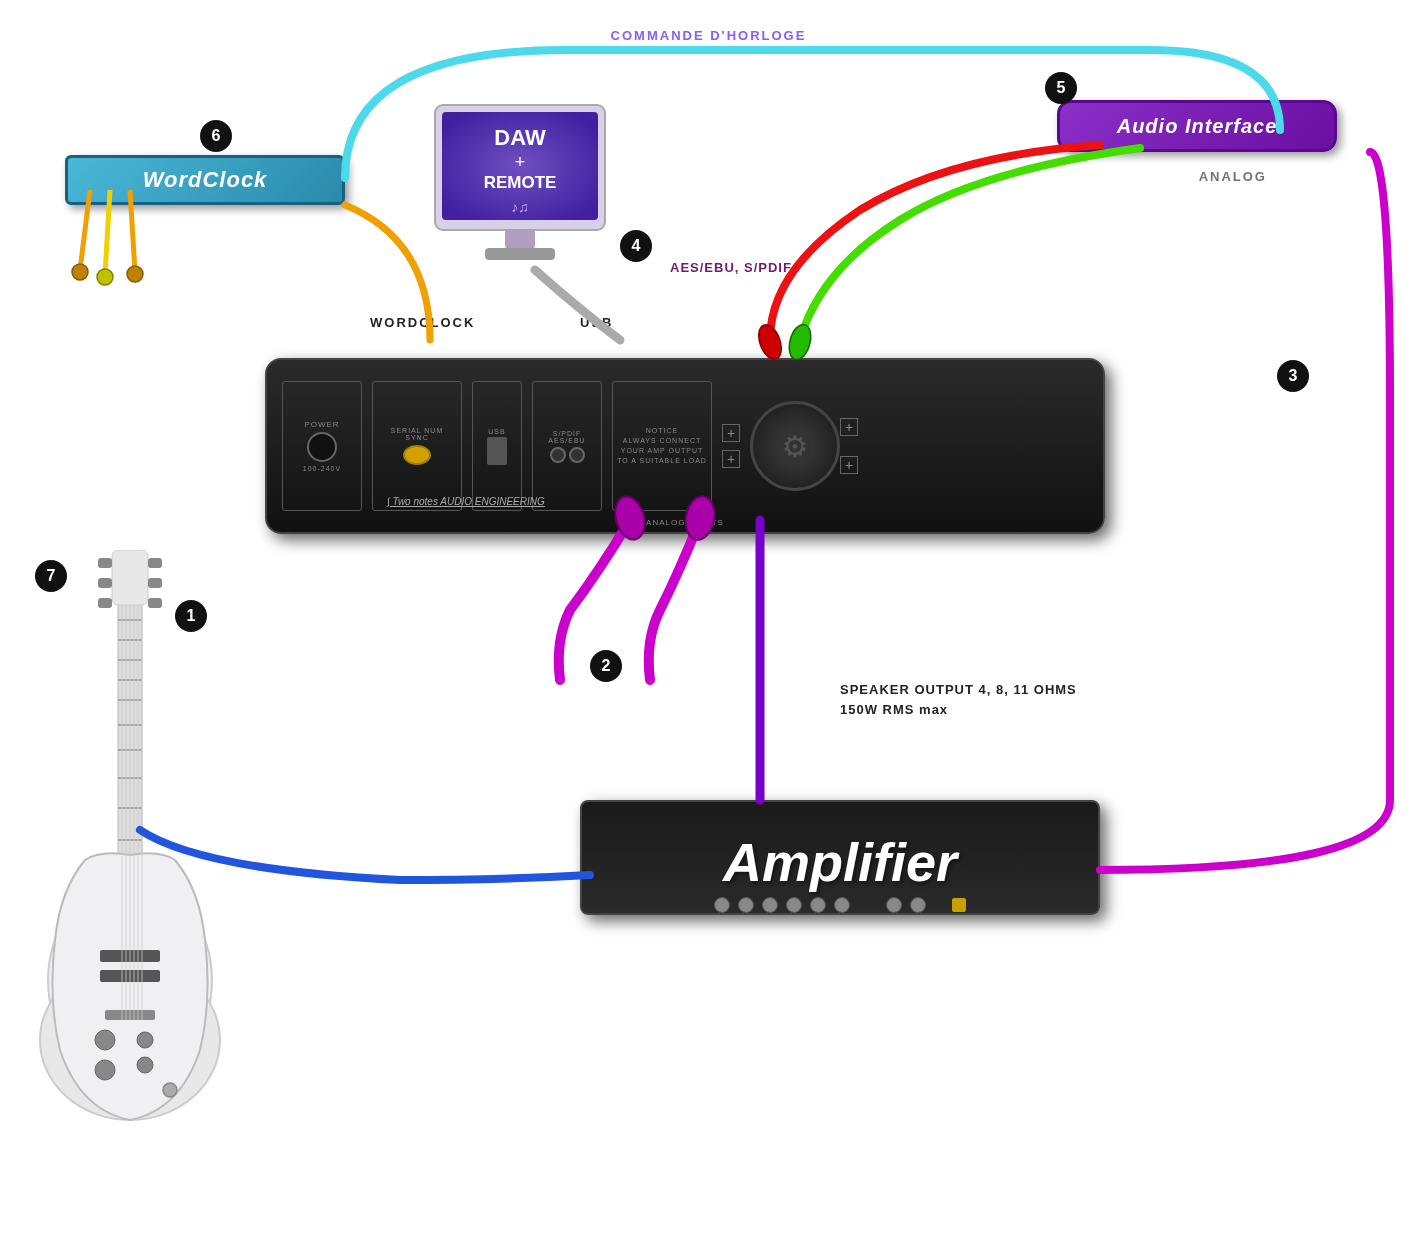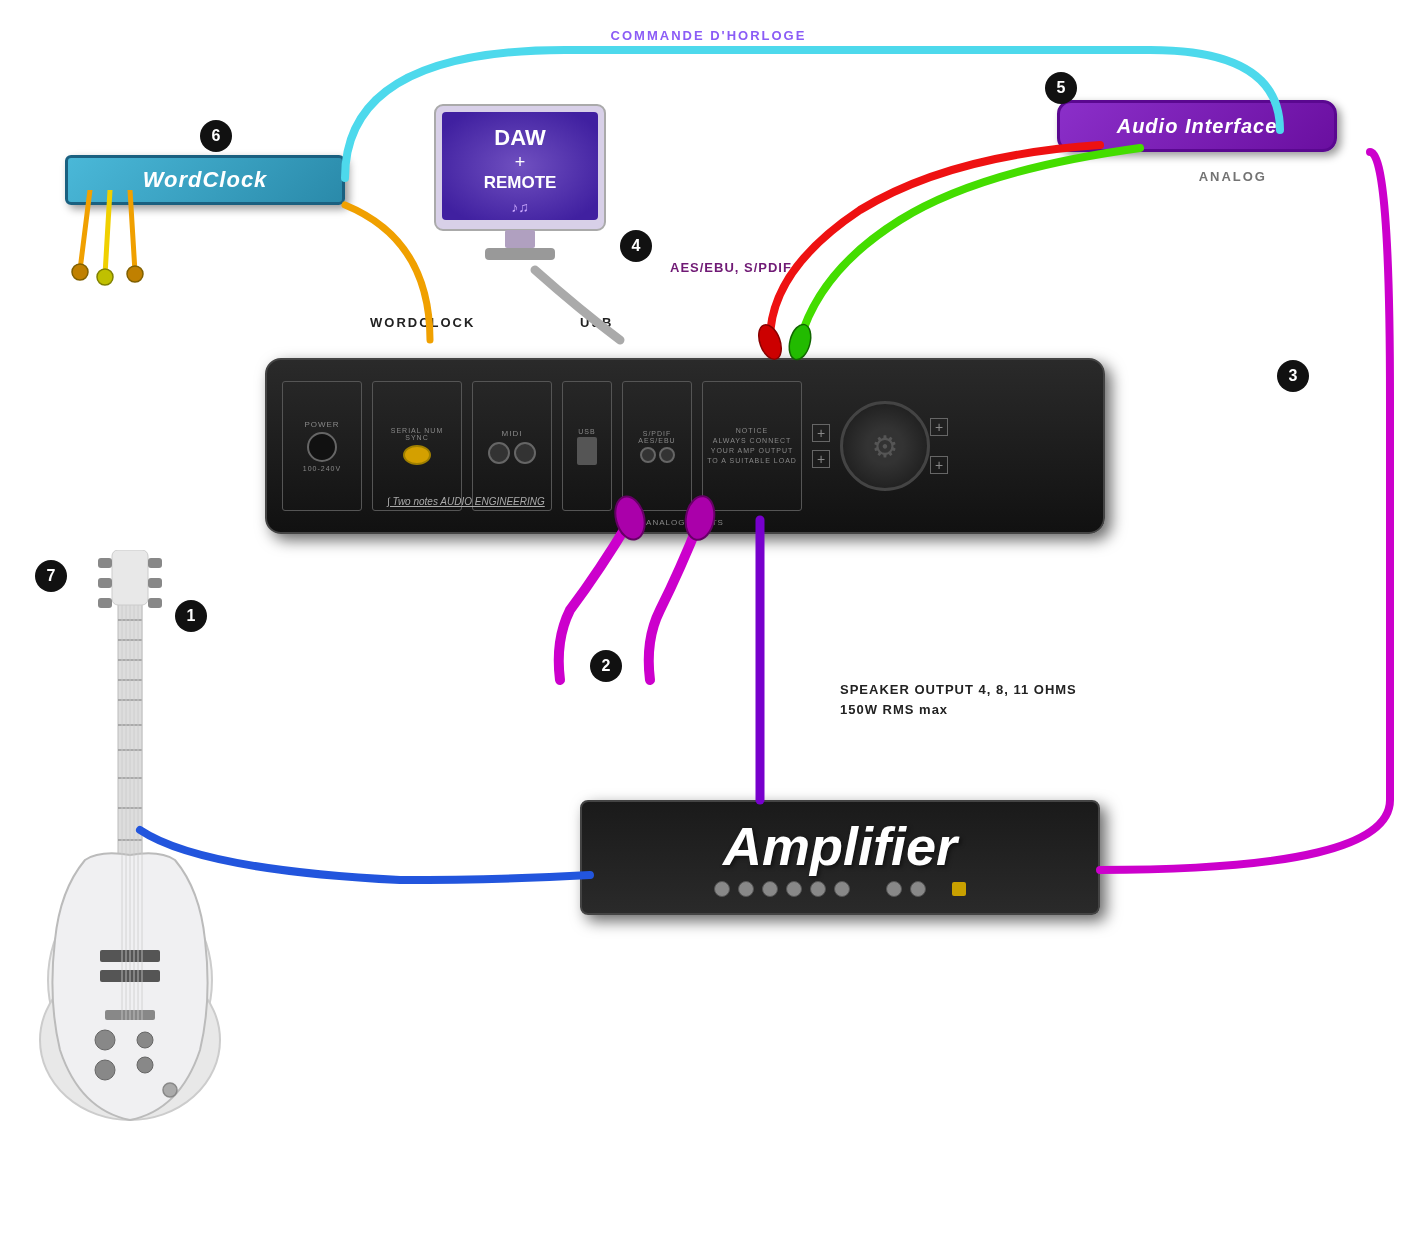--- a/index.html
+++ b/index.html
@@ -125,21 +125,21 @@
       left: 580px;
       width: 520px;
       height: 115px;
       background: linear-gradient(180deg, #1a1a1a, #2a2a2a);
       border-radius: 8px;
       border: 2px solid #444;
       box-shadow: 6px 6px 15px rgba(0,0,0,0.6);
       display: flex;
       flex-direction: column;
       align-items: center;
-      justify-content: center;
+      justify-content: flex-end;
     }
     .amplifier-text {
       color: #fff;
       font-size: 54px;
       font-weight: bold;
       font-style: italic;
       line-height: 1;
       text-shadow: 2px 2px 4px rgba(0,0,0,0.5);
     }
     .amplifier-controls {
@@ -319,27 +319,20 @@
       <div style="font-size:7px;color:#888;">100-240V</div>
     </div>
 
     <div class="device-section" style="width:90px;">
       <div style="font-size:7px;color:#888;">SERIAL NUM</div>
       <div style="font-size:7px;color:#888;">SYNC</div>
 
       <div style="width:28px;height:20px;background:#d4a000;border-radius:50%;border:2px solid #a08000;margin-top:4px;"></div>
     </div>
 
-    <div class="device-section" style="width:80px;">
-      <div style="font-size:8px;color:#888;">MIDI</div>
-      <div style="display:flex;gap:4px;margin-top:4px;">
-        <div style="width:22px;height:22px;border-radius:50%;background:#333;border:2px solid #666;"></div>
-        <div style="width:22px;height:22px;border-radius:50%;background:#333;border:2px solid #666;"></div>
-      </div>
-    </div>
 
     <div class="device-section" style="width:50px;">
       <div style="font-size:7px;color:#888;">USB</div>
       <div style="width:20px;height:28px;background:#555;border-radius:2px;margin-top:2px;"></div>
     </div>
 
     <div class="device-section" style="width:70px;">
       <div style="font-size:7px;color:#888;">S/PDIF</div>
       <div style="font-size:7px;color:#888;">AES/EBU</div>
       <div style="display:flex;gap:3px;margin-top:3px;">

